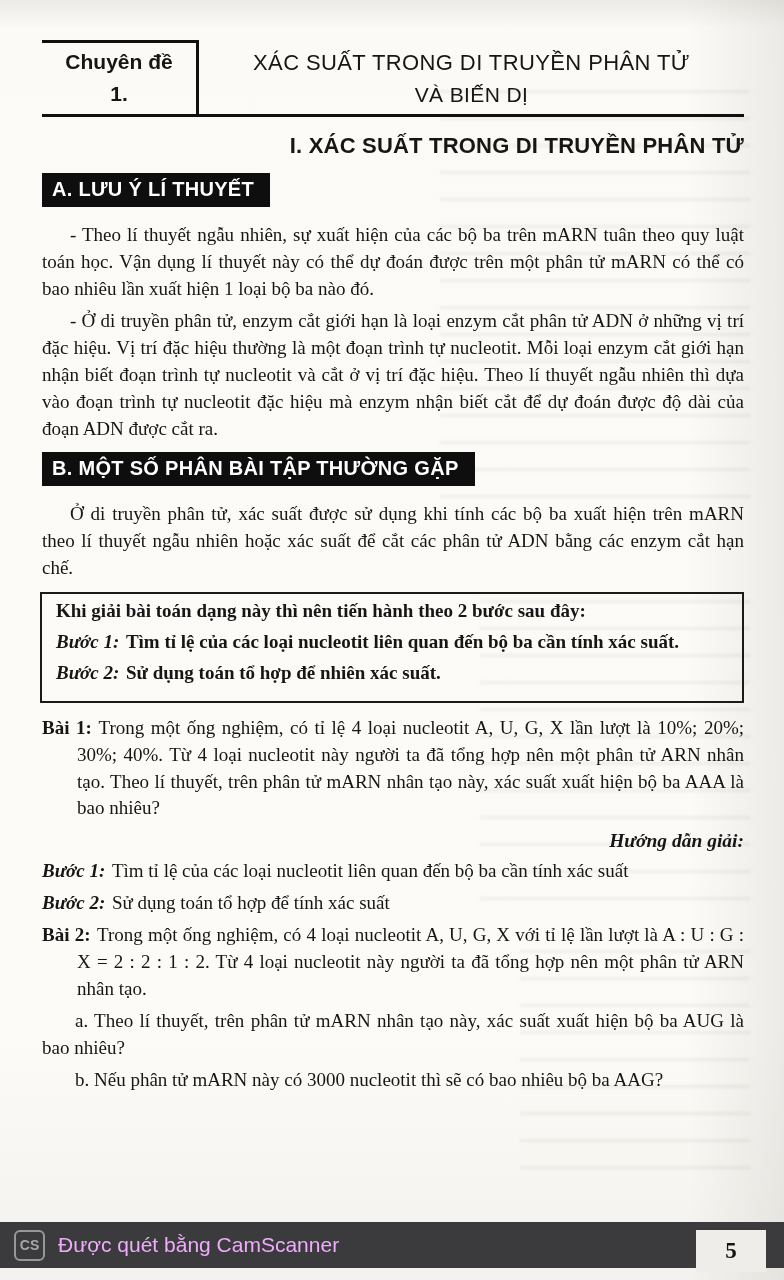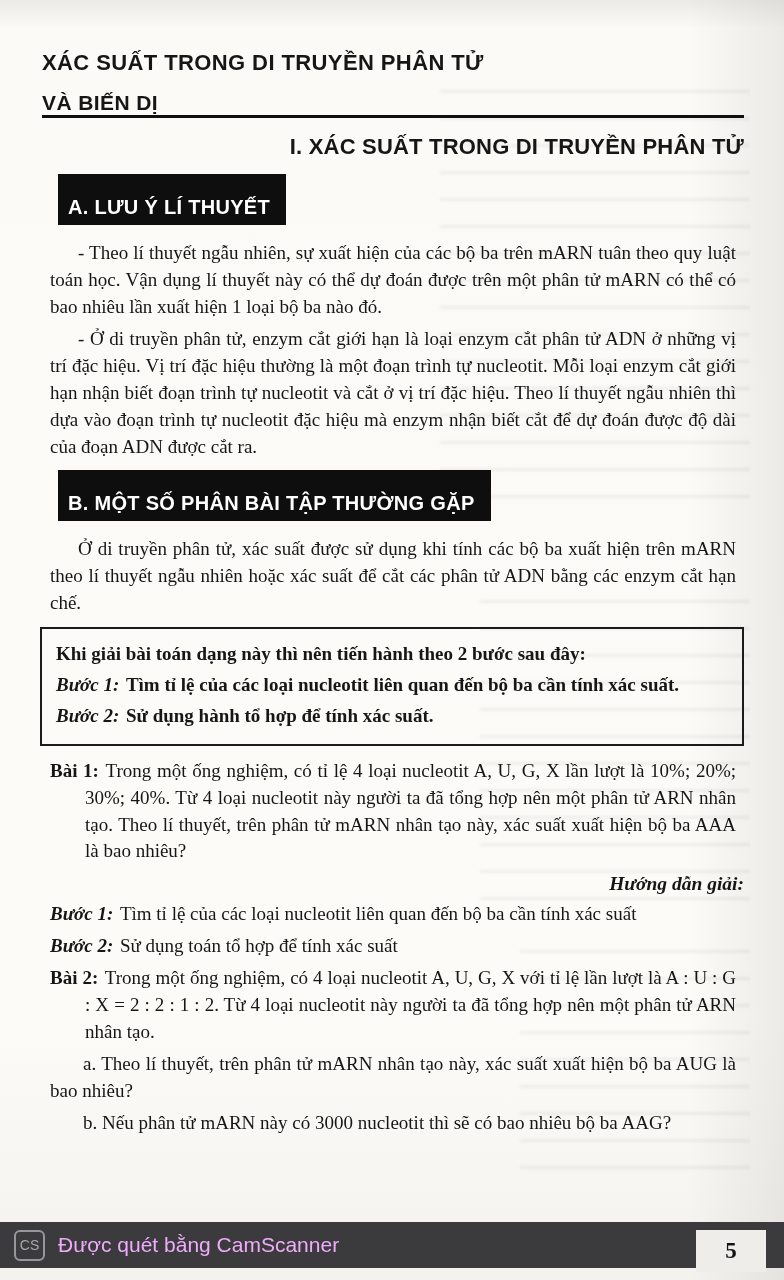--- a/index.html
+++ b/index.html
@@ -40,64 +40,64 @@
     border-top: 3px solid #101010;
     border-right: 3px solid #101010;
     text-align: center;
     padding: 7px 4px 8px;
     font-family: "Liberation Sans", sans-serif;
     font-weight: bold;
   }
   .chapter-label { font-size: 21px; }
   .chapter-number { font-size: 21px; margin-top: 8px; }
   .chapter-title {
-    flex: 1; 
-    font-family: "Liberation Sans", sans-serif;
-    font-weight: bold;
+    flex: 1; text-align: center;
+    font-family: "Liberation Sans", sans-serif;
+    font-weight: normal;
     padding-top: 10px;
   }
   .title-line1 { font-size: 22px; letter-spacing: 0.4px; }
-  .title-line2 { font-size: 21px; letter-spacing: 0.4px; margin-top: 15px; }
+  .title-line2 { font-size: 21px; letter-spacing: 0.4px; margin-top: 7px; }
 
   
   .part-heading {
     font-family: "Liberation Sans", sans-serif;
     font-size: 22px; font-weight: bold;
     letter-spacing: 0.2px;
     margin: 16px 0 10px;
     text-align: right;
   }
   .banner {
     display: inline-block;
     background: #0e0e0e; color: #ffffff;
     font-family: "Liberation Sans", sans-serif;
     font-weight: bold; font-size: 20px;
     letter-spacing: 0.3px;
-    padding: 22px 16px 6px 10px;
-    margin: 4px 16px 10px;
+    padding: 5px 16px 6px 10px;
+    margin: 4px 0 10px;
   }
 
   
   .para {
     font-size: 19px; line-height: 1.42;
     text-align: justify;
-    margin: 5px 8px;
+    margin: 5px 0;
   }
   .indent { text-indent: 28px; }
   .hang { padding-left: 35px; text-indent: -35px; }
   .sub { text-indent: 33px; }
   .detail { margin-left: 74px; text-align: left; }
   .lbl { margin-right: 0.35em; }
   .bi { font-weight: bold; font-style: italic; }
   b { font-weight: bold; }
   sup { font-size: 0.62em; }
 
   .tip-box {
     border: 2px solid #1b1b1b;
-    padding: 8px 14px 10px;
+    padding: 0 14px 10px;
     margin: 10px 0 12px -2px;
     font-weight: bold;
   }
   .box-line { font-size: 19px; line-height: 1.42; margin: 4px 0; text-align: justify; }
 
   .solution-heading {
     text-align: right;
     font-size: 19.5px;
     margin: 8px 0 6px;
   }
@@ -107,21 +107,21 @@
     position: absolute; left: 0; right: 0; bottom: 12px; height: 46px;
     background: #3b3b3d;
     display: flex; align-items: center; gap: 13px;
     padding-left: 14px;
   }
   .cs-logo {
     width: 27px; height: 27px;
     border: 2.5px solid #97979b; border-radius: 6px;
     color: #a8a8ac;
     font-family: "Liberation Sans", sans-serif;
-    font-weight: normal; font-size: 14px;
+    font-weight: bold; font-size: 14px;
     display: flex; align-items: center; justify-content: center;
   }
   .scan-label {
     color: #f0abfc;
     font-family: "Liberation Sans", sans-serif;
     font-size: 21px;
   }
   .page-number-patch {
     position: absolute; right: 18px; bottom: 8px;
     width: 70px; height: 42px;
@@ -139,20 +139,24 @@
 <div class="page">
 
   <div class="edge-shade"></div>
   <div class="bleed" style="left:440px; top:90px; width:310px; height:430px;"></div>
   <div class="bleed" style="left:480px; top:600px; width:270px; height:300px;"></div>
   <div class="bleed" style="left:520px; top:950px; width:230px; height:220px;"></div>
 
   <div class="content">
 
     <header class="chapter-header">
+      <div class="chapter-box">
+        <div class="chapter-label">Chuyên đề</div>
+        <div class="chapter-number">1.</div>
+      </div>
       <div class="chapter-title">
         <div class="title-line1">XÁC SUẤT TRONG DI TRUYỀN PHÂN TỬ</div>
         <div class="title-line2">VÀ BIẾN DỊ</div>
       </div>
     </header>
 
     <main>
 
       <h1 class="part-heading">I. XÁC SUẤT TRONG DI TRUYỀN PHÂN TỬ</h1>
 
@@ -161,21 +165,21 @@
       <p class="para indent">- Theo lí thuyết ngẫu nhiên, sự xuất hiện của các bộ ba trên mARN tuân theo quy luật toán học. Vận dụng lí thuyết này có thể dự đoán được trên một phân tử mARN có thể có bao nhiêu lần xuất hiện 1 loại bộ ba nào đó.</p>
       <p class="para indent">- Ở di truyền phân tử, enzym cắt giới hạn là loại enzym cắt phân tử ADN ở những vị trí đặc hiệu. Vị trí đặc hiệu thường là một đoạn trình tự nucleotit. Mỗi loại enzym cắt giới hạn nhận biết đoạn trình tự nucleotit và cắt ở vị trí đặc hiệu. Theo lí thuyết ngẫu nhiên thì dựa vào đoạn trình tự nucleotit đặc hiệu mà enzym nhận biết cắt để dự đoán được độ dài của đoạn ADN được cắt ra.</p>
 
       <div class="banner">B. MỘT SỐ PHÂN BÀI TẬP THƯỜNG GẶP</div>
 
       <p class="para indent">Ở di truyền phân tử, xác suất được sử dụng khi tính các bộ ba xuất hiện trên mARN theo lí thuyết ngẫu nhiên hoặc xác suất để cắt các phân tử ADN bằng các enzym cắt hạn chế.</p>
 
       <div class="tip-box">
         <p class="box-line">Khi giải bài toán dạng này thì nên tiến hành theo 2 bước sau đây:</p>
         <p class="box-line"><span class="bi lbl">Bước 1:</span><span>Tìm tỉ lệ của các loại nucleotit liên quan đến bộ ba cần tính xác suất.</span></p>
-        <p class="box-line"><span class="bi lbl">Bước 2:</span><span>Sử dụng hành tổ hợp để tính xác suất.</span></p>
+        <p class="box-line"><span class="bi lbl">Bước 2:</span><span>Sử dụng toán tổ hợp để nhiên xác suất.</span></p>
       </div>
 
       <p class="para hang"><b class="lbl">Bài 1:</b><span>Trong một ống nghiệm, có tỉ lệ 4 loại nucleotit A, U, G, X lần lượt là 10%; 20%; 30%; 40%. Từ 4 loại nucleotit này người ta đã tổng hợp nên một phân tử ARN nhân tạo. Theo lí thuyết, trên phân tử mARN nhân tạo này, xác suất xuất hiện bộ ba AAA là bao nhiêu?</span></p>
 
       <p class="solution-heading bi">Hướng dẫn giải:</p>
 
       <p class="para"><span class="bi lbl">Bước 1:</span><span>Tìm tỉ lệ của các loại nucleotit liên quan đến bộ ba cần tính xác suất</span></p>
 
       <p class="para"><span class="bi lbl">Bước 2:</span><span>Sử dụng toán tổ hợp để tính xác suất</span></p>
 

